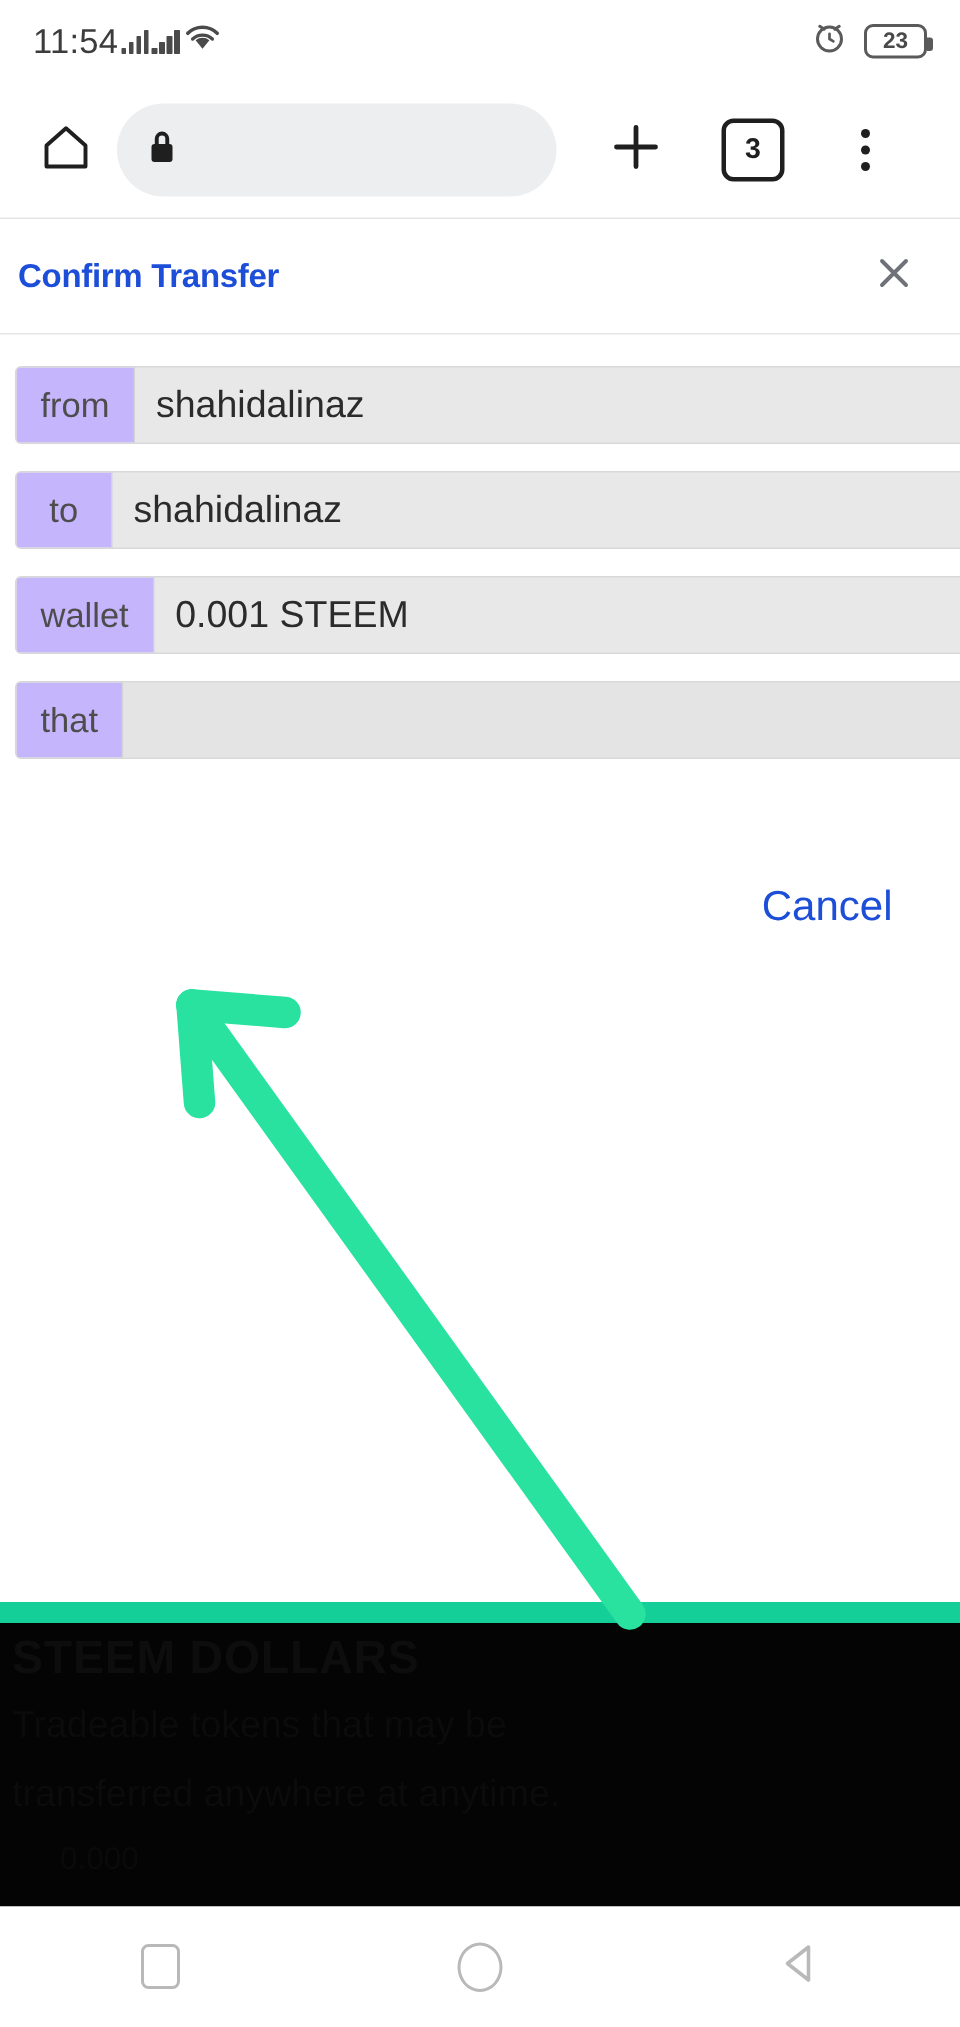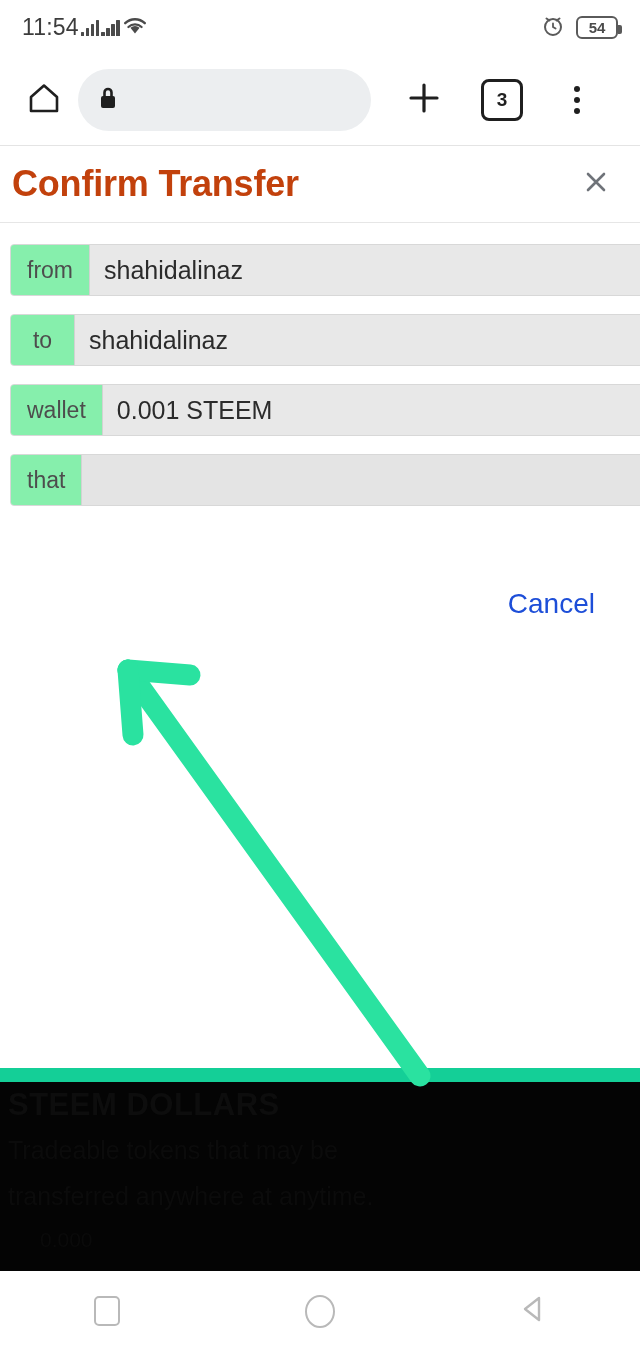--- a/index.html
+++ b/index.html
@@ -64,35 +64,35 @@
 
   
   .page { position:absolute; left:0; top:146px; width:640px; height:1125px;
           background:#ffffff; overflow:hidden; }
 
   .dlg-header {
     height:77px; display:flex; align-items:center;
     padding:0 22px 0 12px; border-bottom:1px solid #e6e6e6;
     margin:0 0 0 0;
   }
-  .dlg-title { font-size:36px; font-weight:700; color:#c2410c; letter-spacing:-.2px; }
+  .dlg-title { font-size:22px; font-weight:700; color:#1d4ed8; letter-spacing:-.2px; }
   .dlg-close { margin-left:auto; width:44px; height:44px;
     display:flex; align-items:center; justify-content:center; }
 
   .form { padding:21px 0 0 0; }
   .field {
     display:flex; align-items:stretch; height:52px;
     margin:0 0 18px 10px; width:720px;
     background:#e6e6e6; border:1px solid #d8d8d8; border-radius:4px;
     overflow:hidden;
   }
   .field .lab {
     display:flex; align-items:center; justify-content:center;
     padding:0 16px; font-size:23px; color:#4d4d4d;
-    border-right:1px solid #d2d2d2; background:#86efac; min-width:64px;
+    border-right:1px solid #d2d2d2; background:#c4b5fd; min-width:64px;
   }
   .field .val {
     flex:1; display:flex; align-items:center; padding:0 14px;
     font-size:25px; color:#2b2b2b; background:#e8e8e8;
   }
   .field.memo .val { background:#e4e4e4; }
 
   .actions { position:relative; margin-top:48px; height:100px; }
   .ok-wrap { position:absolute; left:10px; top:14px; }
   .ok-accent {
@@ -167,21 +167,21 @@
     </div>
     <div class="sb-right">
       <span>
         <svg width="24" height="24" viewBox="0 0 24 24">
           <circle cx="12" cy="13" r="8" stroke="#5a5a5a" stroke-width="2" fill="none"></circle>
           <path d="M12 9.5 L12 13 L14.6 14.6" stroke="#5a5a5a" stroke-width="1.8" fill="none" stroke-linecap="round"></path>
           <path d="M5.5 4.5 L8.5 6.5 M18.5 4.5 L15.5 6.5" stroke="#5a5a5a" stroke-width="2" stroke-linecap="round"></path>
         </svg>
       </span>
       <span class="batt">
-        <span>54</span>
+        <span>23</span>
       </span>
     </div>
   </div>
 
   <div class="toolbar">
     <div class="tb-home">
       <span>
         <svg width="40" height="40" viewBox="0 0 40 40">
           <path d="M7 19 L20 7.5 L33 19 L33 33 L7 33 Z" stroke="#1f1f1f" stroke-width="2.6" fill="none" stroke-linejoin="round"></path>
         </svg>

